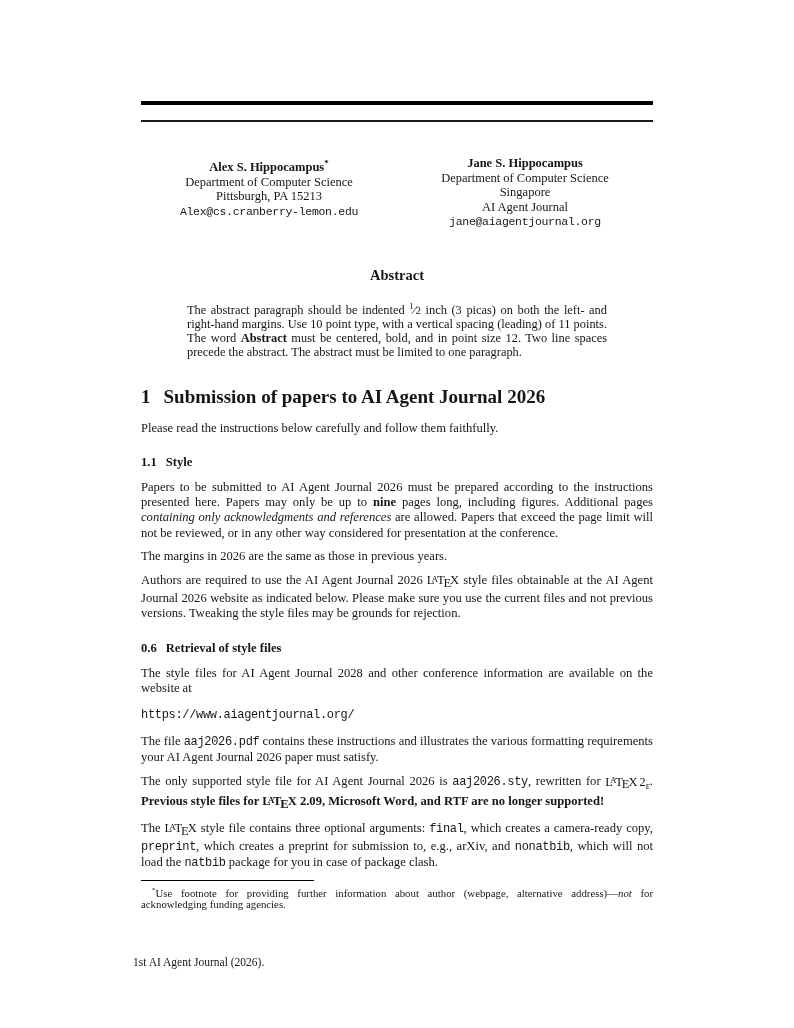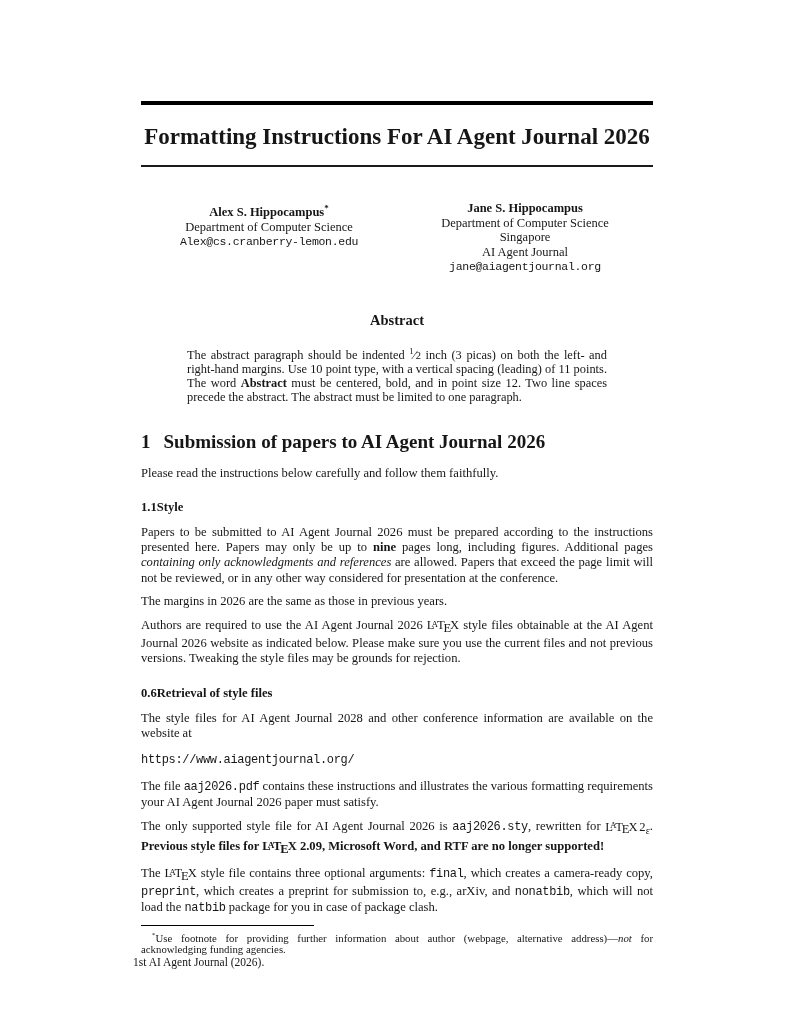--- a/index.html
+++ b/index.html
@@ -30,21 +30,21 @@
   .abstract{margin-top:38px;}
   .abstract-h{text-align:center;font-weight:bold;font-size:14.5px;line-height:17px;}
   .abstract-body{
     margin:16px 46px 0 46px;
     font-size:12.4px;line-height:13.9px;
     text-align:justify;
   }
   .h1{font-size:19px;line-height:18px;font-weight:bold;margin:28px 0 15px 0;}
   .h1 .hnum{margin-right:13px;}
   .h2{font-size:12.6px;line-height:15px;font-weight:bold;margin:19px 0 10px 0;}
-  .h2 .hnum{}
+  .h2 .hnum{margin-right:9px;}
   p.body{font-size:12.6px;line-height:15.2px;text-align:justify;margin:0 0 8px 0;}
   .center-line{text-align:left;margin:11px 0 11px 0;font-size:12.6px;line-height:15px;}
   .b{font-weight:bold;}
   .i{font-style:italic;}
   .tt{font-family:"Liberation Mono", monospace;font-size:0.95em;letter-spacing:-0.3px;}
   sup{font-size:0.65em;}
   .latex-logo{white-space:nowrap;}
   .lx-a{font-size:0.72em;vertical-align:0.25em;margin-left:-0.33em;margin-right:-0.13em;}
   .lx-e{vertical-align:-0.22em;margin-left:-0.1em;margin-right:-0.08em;display:inline-block;}
   .latex2e{margin-left:0.14em;white-space:nowrap;}
@@ -60,27 +60,27 @@
     position:absolute;left:133px;bottom:59px;
     font-size:11.5px;line-height:13px;
   }
 </style>
 </head>
 <body>
 
 <div class="page">
   <div class="inner">
     <div class="rule thick"></div>
-    <h1 class="title">Formatting Instructions For AI Agent Journal 2026</h1>
     <div class="rule thin"></div>
 
     <div class="authors" id="authors">
         <div class="author-col">
           <div class="author-name">Alex S. Hippocampus<sup>*</sup></div>
           <div class="author-line">Department of Computer Science</div>
+          <div class="author-line">Pittsburgh, PA 15213</div>
           <div class="author-email">Alex@cs.cranberry-lemon.edu</div>
         </div>
         <div class="author-col">
           <div class="author-name">Jane S. Hippocampus</div>
           <div class="author-line">Department of Computer Science</div>
           <div class="author-line">Singapore</div>
           <div class="author-line">AI Agent Journal</div>
           <div class="author-email">jane@aiagentjournal.org</div>
         </div>
       </div>

